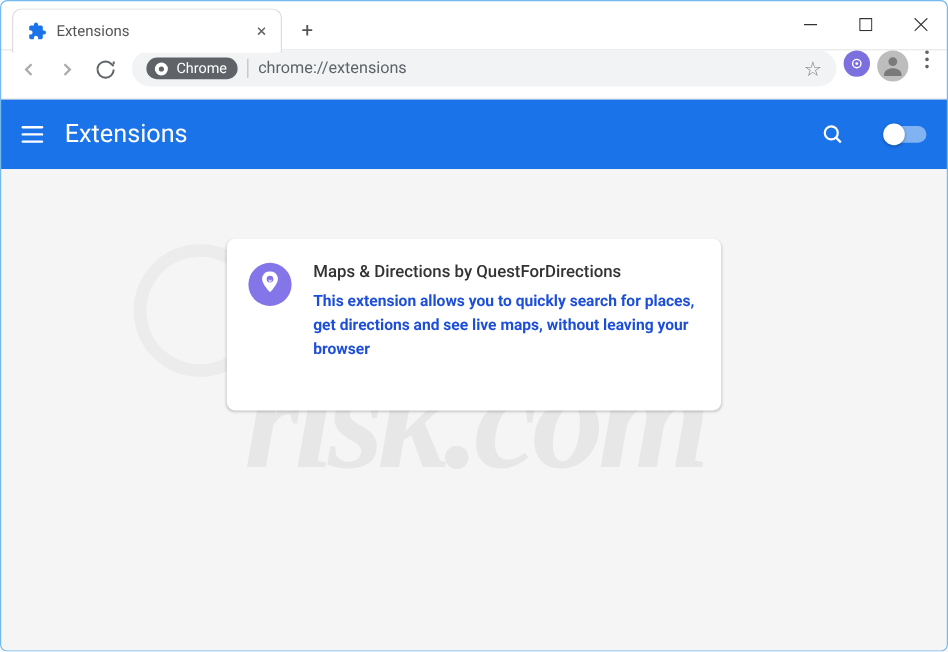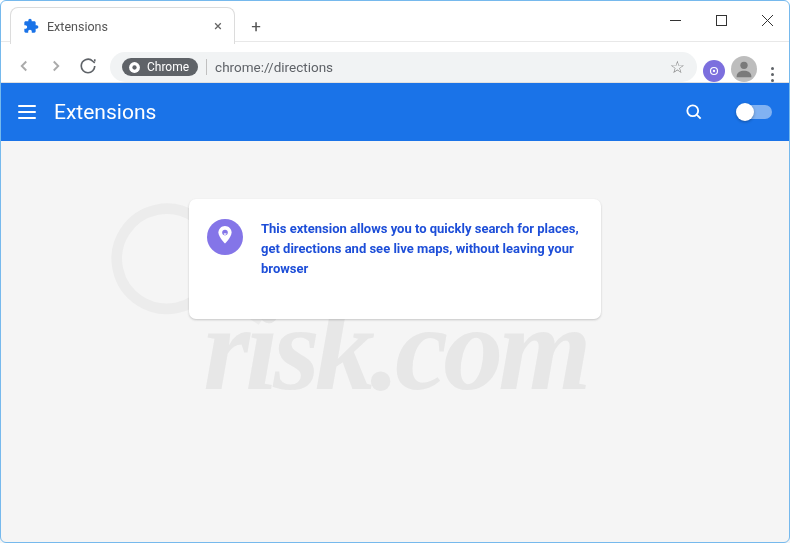--- a/index.html
+++ b/index.html
@@ -12,21 +12,21 @@
     
     
     .tabstrip { position: absolute; top: 7px; left: 10px; display: flex; align-items: center; }
     .tab { background: #fff; border-radius: 8px 8px 0 0; padding: 9px 12px; display: flex; align-items: center; gap: 8px; min-width: 225px; border: 1px solid #dcdcdc; border-bottom: none; }
     .tab-icon { width: 16px; height: 16px; display: flex; align-items: center; justify-content: center; }
     .tab-title { font-size: 12.5px; color: #555; flex: 1; }
     .tab-close { font-size: 15px; color: #666; margin-left: auto; }
     .newtab { width: 34px; display: flex; align-items: center; justify-content: center; color: #555; font-size: 17px; margin-left: 4px; }
     
     
-    .toolbar { height: 41px; display: flex; align-items: flex-end; padding: 0 8px; gap: 0; border-bottom: 1px solid #e0e0e0; }
+    .toolbar { height: 41px; display: flex; align-items: flex-start; padding: 0 8px; gap: 0; border-bottom: 1px solid #e0e0e0; }
     .nav-btn { width: 32px; height: 32px; display: flex; align-items: center; justify-content: center; border-radius: 50%; color: #888; }
     .nav-btn.active { color: #5f6368; }
     .omnibox { flex: 1; height: 30px; background: #f1f3f4; border-radius: 15px; display: flex; align-items: center; padding: 0 12px; gap: 8px; margin: 0 6px; }
     .chrome-badge { background: #5f6368; color: #fff; border-radius: 10px; padding: 2px 9px 2px 6px; font-size: 12px; display: flex; align-items: center; gap: 6px; }
     .chrome-sep { width: 1px; height: 16px; background: #c0c0c0; }
     .url { font-size: 13.5px; color: #5f6368; }
     .star { margin-left: auto; color: #7a7a7a; font-size: 17px; }
     .ext-icon { width: 22px; height: 22px; border-radius: 50%; background: #7c6fde; display: flex; align-items: center; justify-content: center; }
     .profile { width: 26px; height: 26px; border-radius: 50%; background: #bdbdbd; display: flex; align-items: center; justify-content: center; color: #fff; margin: 0 6px; }
     .menu-dots { display: flex; flex-direction: column; gap: 3px; padding: 0 8px; }
@@ -122,21 +122,21 @@
   </div>
   <div class="omnibox">
     <div class="chrome-badge">
       <svg width="13" height="13" viewBox="0 0 24 24">
           <circle cx="12" cy="12" r="10" fill="#fff"></circle>
           <circle cx="12" cy="12" r="4" fill="#5f6368"></circle>
         </svg>
       <span>Chrome</span>
     </div>
     <div class="chrome-sep"></div>
-    <span class="url">chrome://directions</span>
+    <span class="url">chrome://extensions</span>
     <span class="star">☆</span>
   </div>
   <div class="ext-icon">
     <svg width="14" height="14" viewBox="0 0 24 24" fill="#fff">
         <circle cx="12" cy="12" r="6" stroke="#fff" stroke-width="2" fill="none"></circle>
         <circle cx="12" cy="12" r="2" fill="#fff"></circle>
       </svg>
   </div>
   <div class="profile">
     <svg width="22" height="22" viewBox="0 0 24 24" fill="#7a7a7a">
@@ -180,17 +180,18 @@
   <div class="card">
     <div class="card-main">
       <div class="card-icon">
         <svg width="20" height="22" viewBox="0 0 24 30" fill="#fff">
             <path d="M12 0C7 0 3 4 3 9c0 6 9 15 9 15s9-9 9-15c0-5-4-9-9-9z"></path>
             <circle cx="12" cy="9" r="3.8" fill="#8475e8"></circle>
             <text x="12" y="12" font-size="5" fill="#fff" text-anchor="middle" font-weight="bold">w</text>
           </svg>
       </div>
       <div class="card-text">
+        <div class="card-title">Maps &amp; Directions by QuestForDirections</div>
         <div class="card-desc">This extension allows you to quickly search for places, get directions and see live maps, without leaving your browser</div>
       </div>
     </div>
   </div>
 </div>
 
 </body></html>

